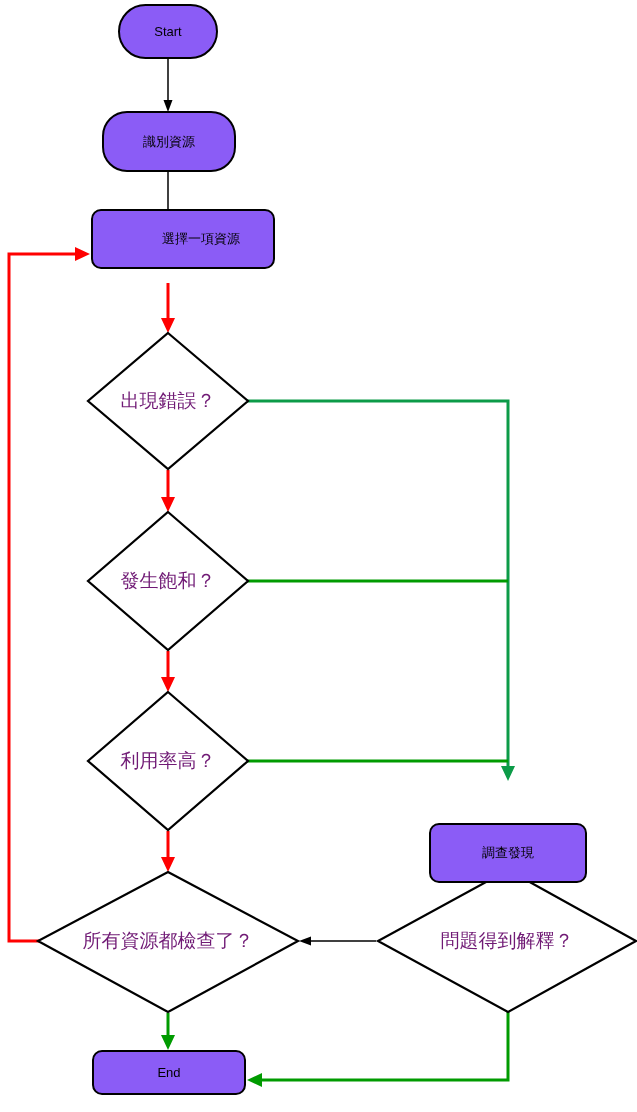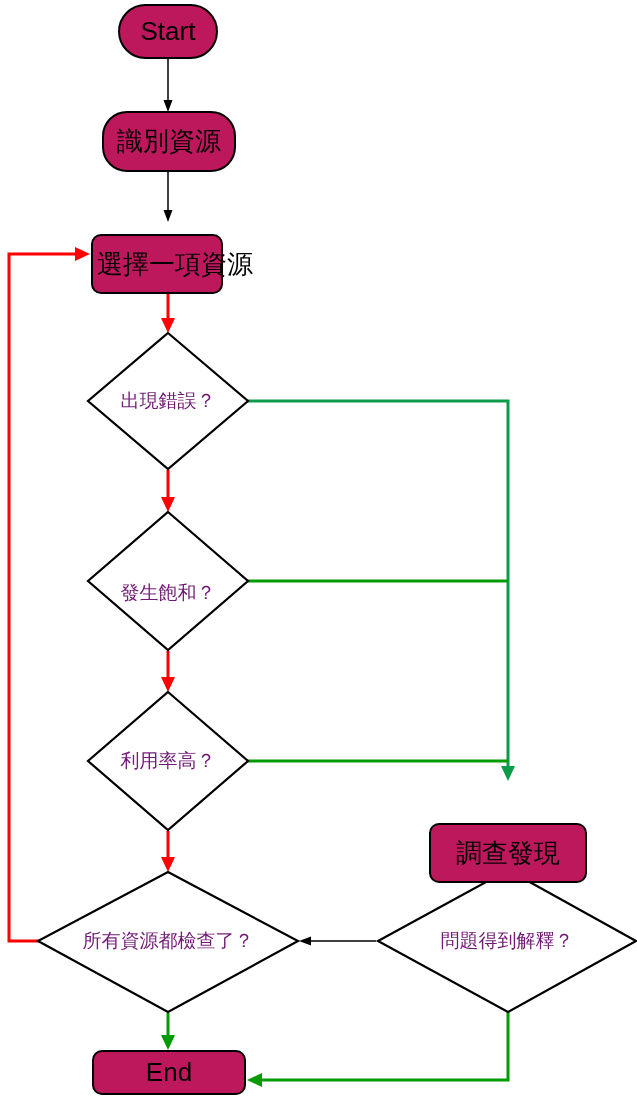--- a/index.html
+++ b/index.html
@@ -15,24 +15,24 @@
     position: absolute;
     left: 0; top: 0;
     width: 637px; height: 1112px;
   }
   .node {
     position: absolute;
     box-sizing: border-box;
     display: flex;
     align-items: center;
     justify-content: center;
-    background: #be185d;
+    background: #8b5cf6;
     border: 2.5px solid #000000;
     border-radius: 10px;
-    font-size: 26px;
+    font-size: 13px;
     color: #000000;
     white-space: nowrap;
   }
   .stadium { border-radius: 29px; }
   .dlabel {
     position: absolute;
     display: flex;
     align-items: center;
     justify-content: center;
     font-size: 19px;
@@ -109,29 +109,29 @@
     <polygon points="168,512 248,581 168,650 88,581" fill="#ffffff" stroke="#000000" stroke-width="2.2"></polygon>
     <polygon points="168,692 248,761 168,830 88,761" fill="#ffffff" stroke="#000000" stroke-width="2.2"></polygon>
     <polygon points="168,872 298,941 168,1012 38,941" fill="#ffffff" stroke="#000000" stroke-width="2.2"></polygon>
     <polygon points="508,870 636,941 508,1012 378,941" fill="#ffffff" stroke="#000000" stroke-width="2.2"></polygon>
   </svg>
 
   <div class="node stadium" style="left:118px; top:4px; width:100px; height:55px;">Start</div>
 
   <div class="node" style="left:102px; top:111px; width:134px; height:61px;border-radius:25px;">識別資源</div>
 
-  <div class="node" style="left:91px; top:234px; width:132px; height:60px;padding-left:36px;">選擇一項資源</div>
+  <div class="node" style="left:91px; top:209px; width:184px; height:60px;padding-left:36px;">選擇一項資源</div>
 
   <div class="node" style="left:429px; top:823px; width:158px; height:60px;">調查發現</div>
 
   <div class="node" style="left:92px; top:1050px; width:154px; height:45px;">End</div>
 
   <div class="dlabel" style="left:88px; top:386px; width:160px; height:30px;">出現錯誤？</div>
 
-  <div class="dlabel" style="left:88px; top:566px; width:160px; height:30px;margin-top:12px;">發生飽和？</div>
+  <div class="dlabel" style="left:88px; top:566px; width:160px; height:30px;">發生飽和？</div>
 
   <div class="dlabel" style="left:88px; top:746px; width:160px; height:30px;">利用率高？</div>
 
   <div class="dlabel" style="left:378px; top:926px; width:258px; height:30px;">問題得到解釋？</div>
 
   <div class="dlabel" style="left:38px; top:926px; width:260px; height:30px;">所有資源都檢查了？</div>
 
 </div>
 
 </body></html>

